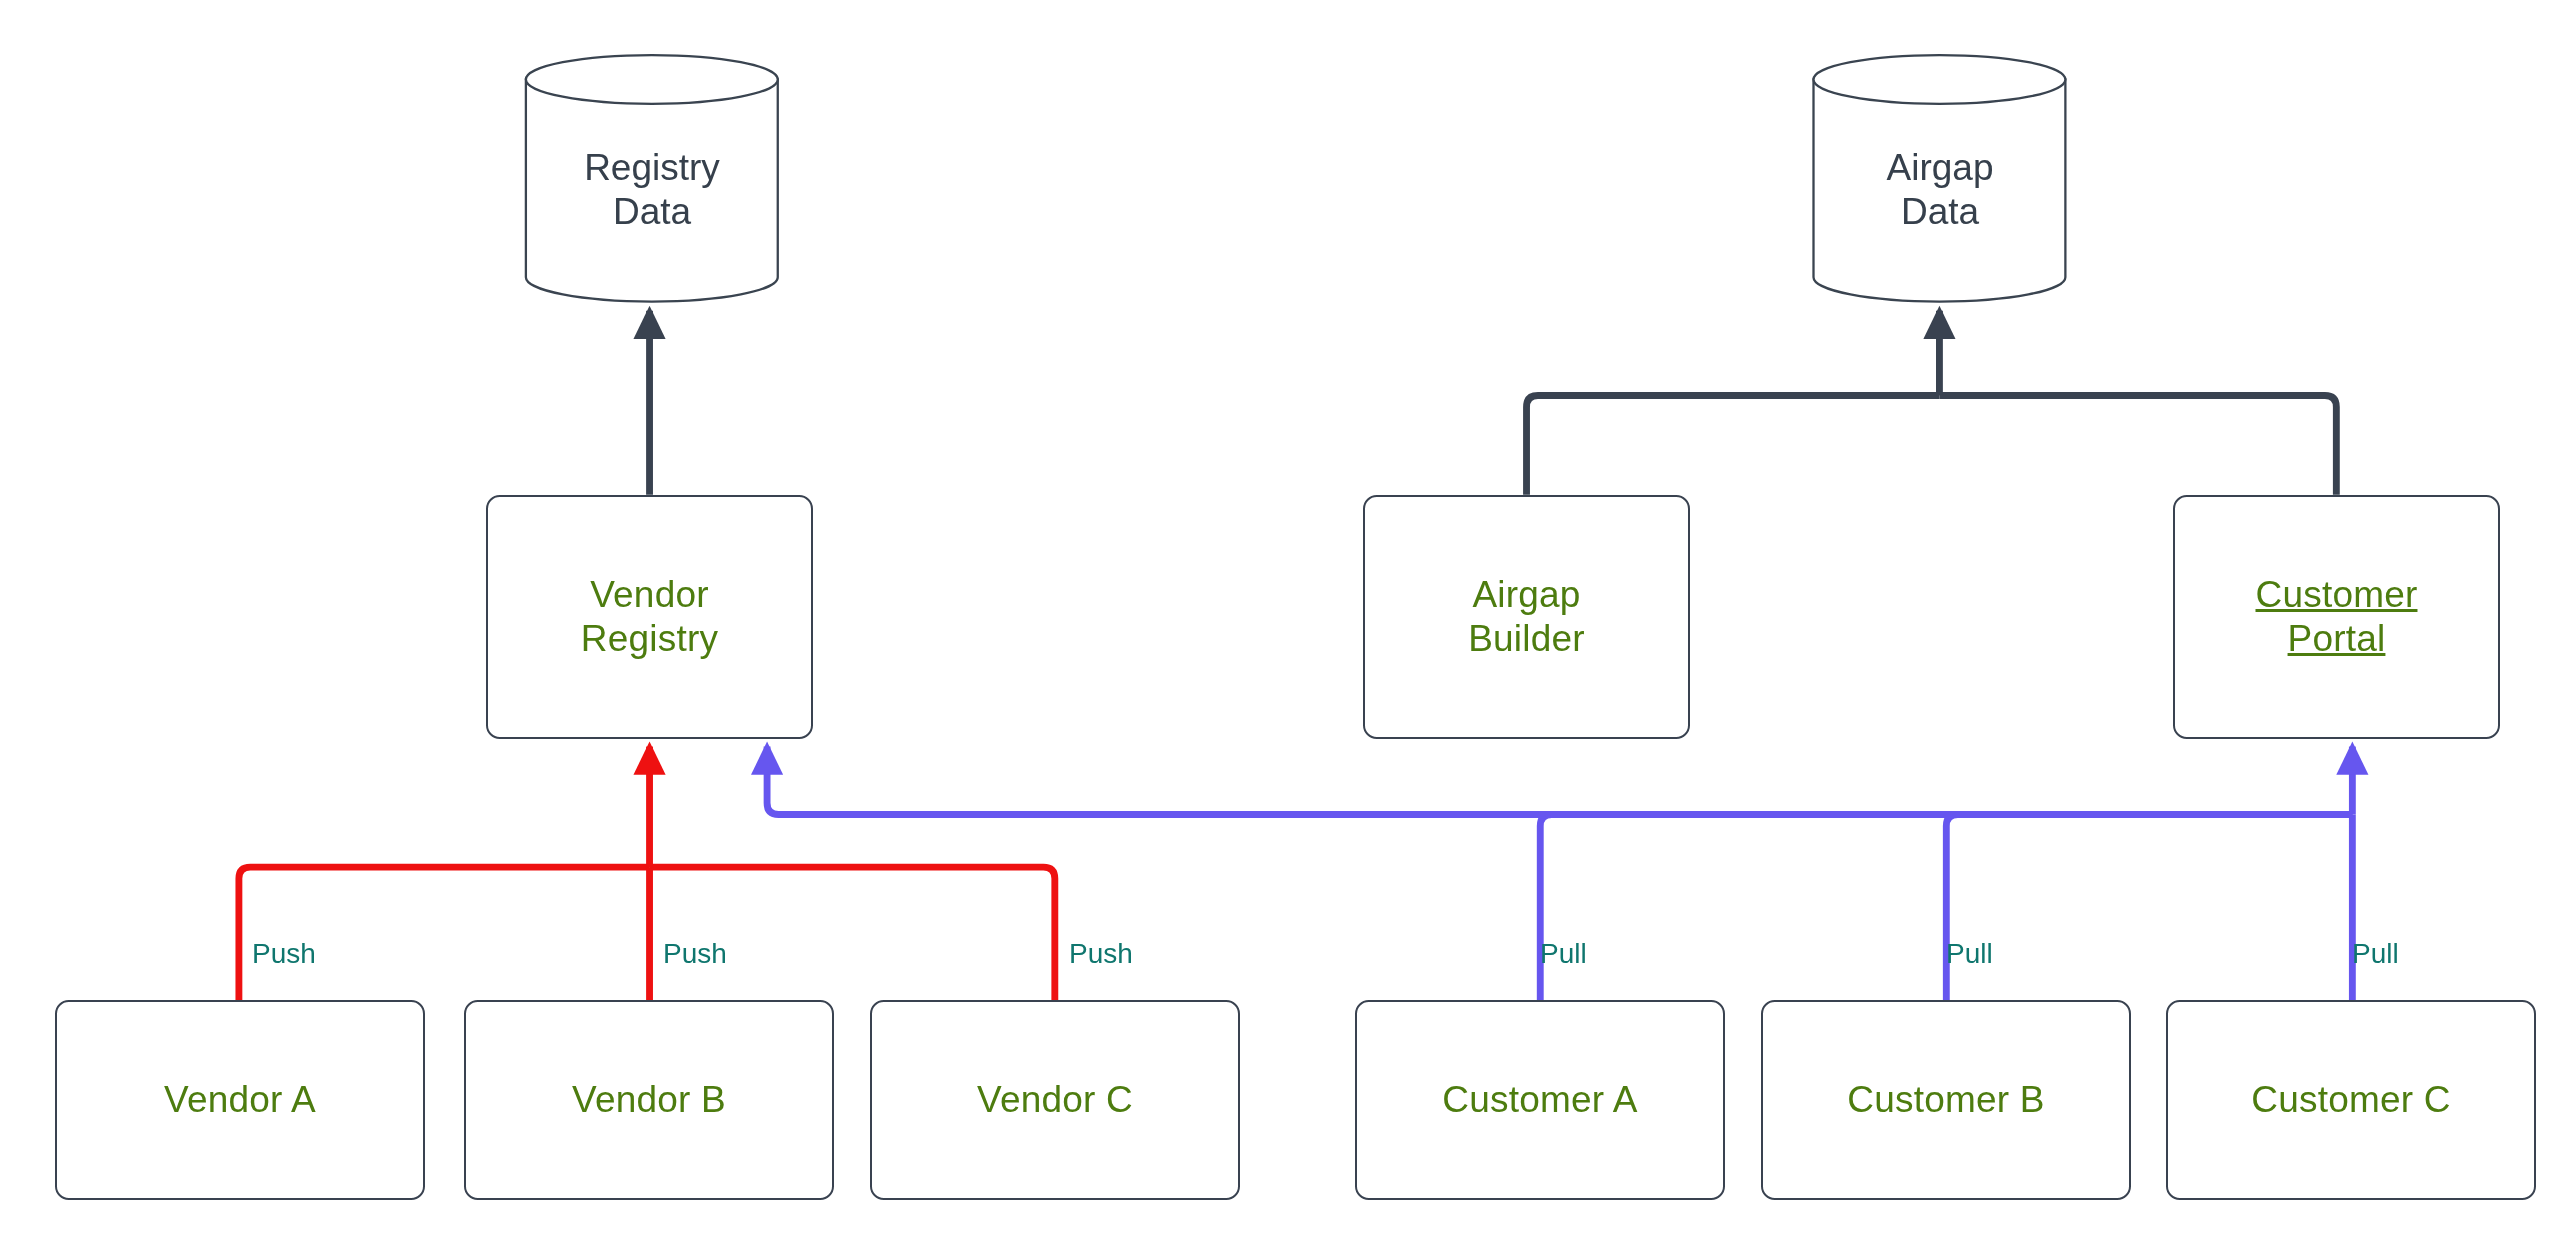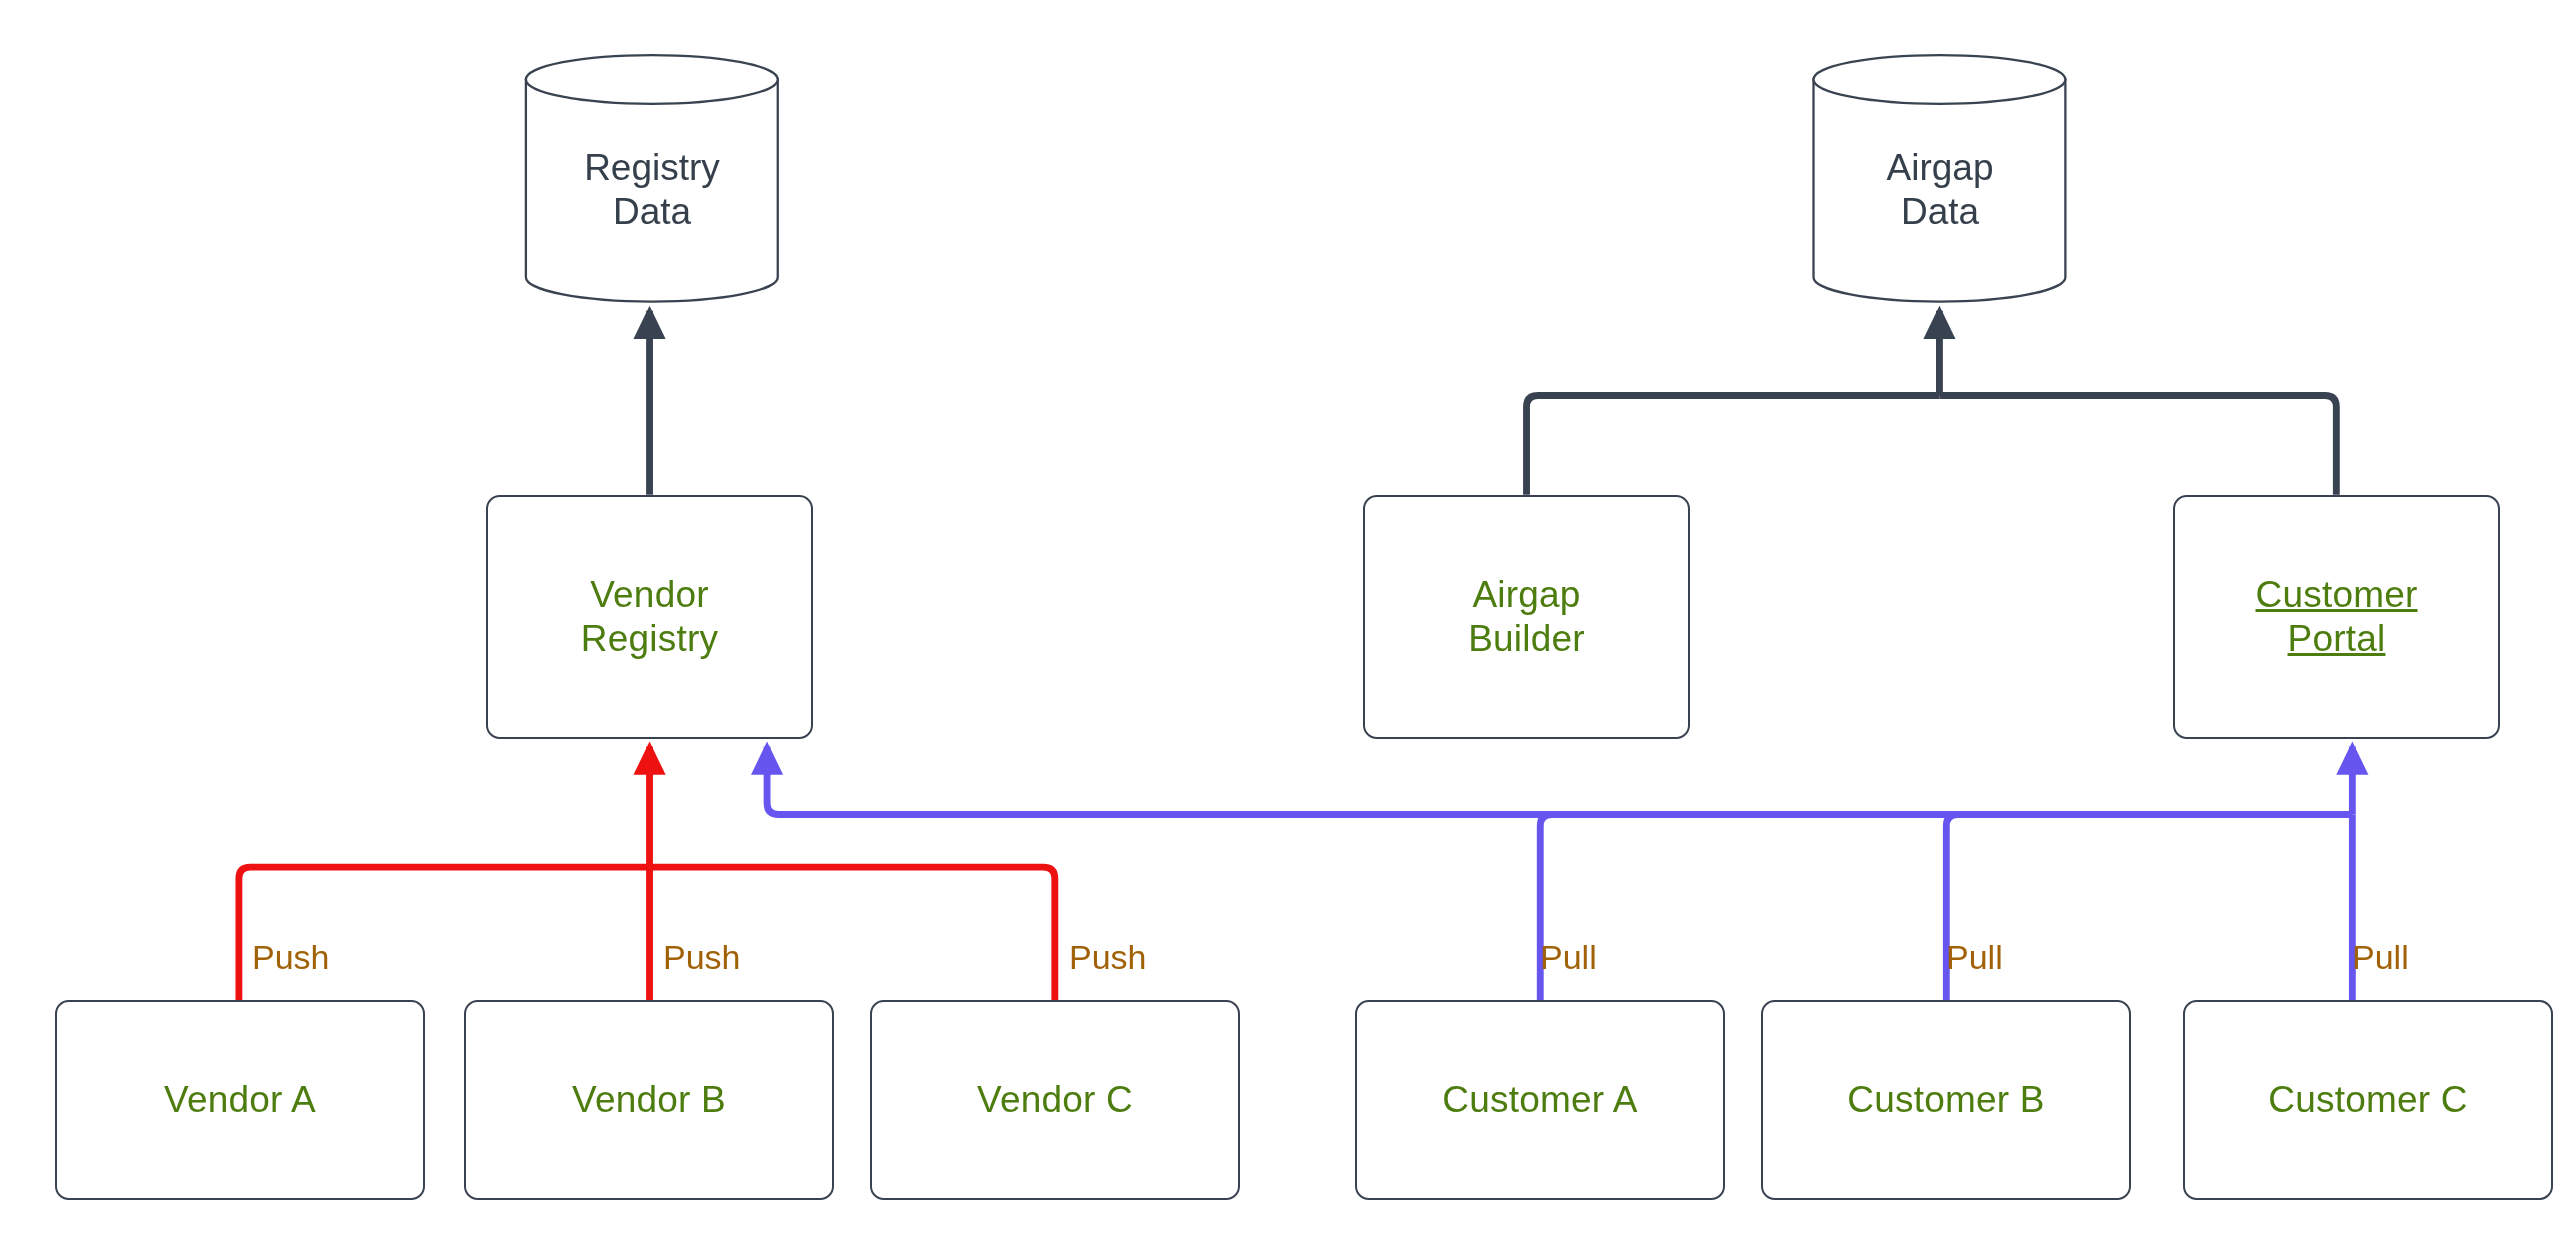--- a/index.html
+++ b/index.html
@@ -51,22 +51,22 @@
     text-align: center;
     color: #36404c;
     font-size: 37px;
     line-height: 1.18;
     white-space: pre-line;
     z-index: 4;
     pointer-events: none;
   }
   .edge-label {
     position: absolute;
-    color: #a16207;
-    font-size: 34px;
+    color: #0f766e;
+    font-size: 28px;
     line-height: 1;
     white-space: nowrap;
     z-index: 5;
   }
 </style>
 </head>
 <body>
 
 <div id="canvas">
 
@@ -129,21 +129,21 @@
   <div class="node" style="left:55px; top:1000px; width:370px; height:200px;">Vendor A</div>
 
   <div class="node" style="left:464px; top:1000px; width:370px; height:200px;">Vendor B</div>
 
   <div class="node" style="left:870px; top:1000px; width:370px; height:200px;">Vendor C</div>
 
   <div class="node" style="left:1761px; top:1000px; width:370px; height:200px;">Customer B</div>
 
   <div class="node" style="left:1355px; top:1000px; width:370px; height:200px;">Customer A</div>
 
-  <div class="node" style="left:2166px; top:1000px; width:370px; height:200px;margin-left:17px;">Customer C</div>
+  <div class="node" style="left:2166px; top:1000px; width:370px; height:200px;">Customer C</div>
 
   <div class="edge-label" style="left:252px; top:940px;">Push</div>
 
   <div class="edge-label" style="left:663px; top:940px;">Push</div>
 
   <div class="edge-label" style="left:1069px; top:940px;">Push</div>
 
   <div class="edge-label" style="left:1540px; top:940px;">Pull</div>
 
   <div class="edge-label" style="left:1946px; top:940px;">Pull</div>

